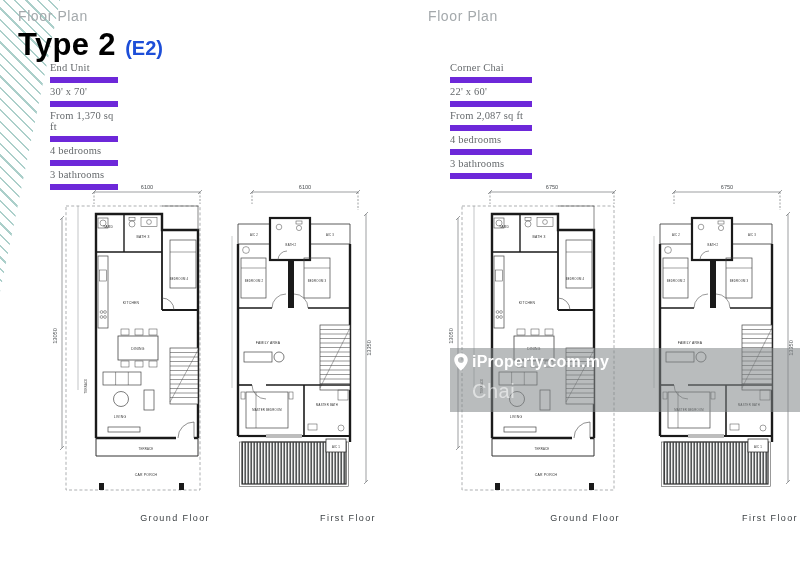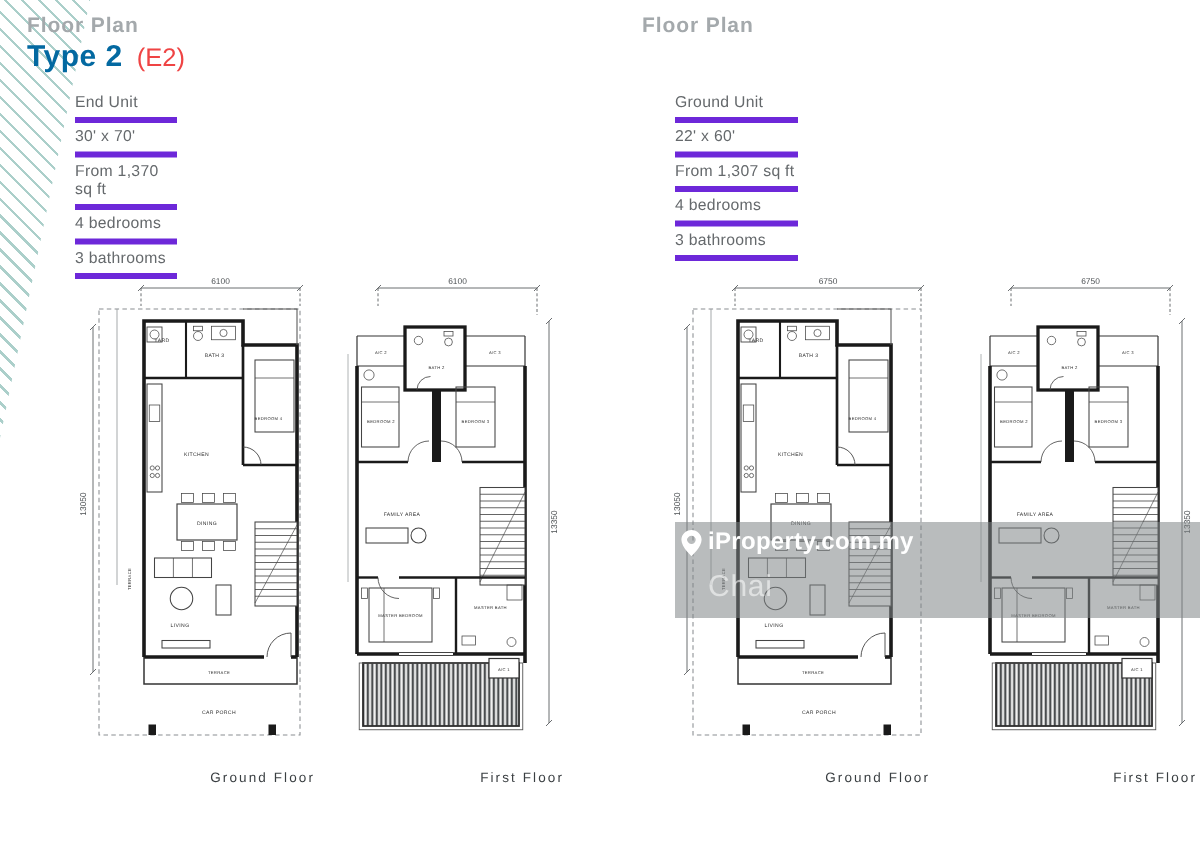--- a/index.html
+++ b/index.html
@@ -7,28 +7,28 @@
     width:800px;height:577px;position:relative;overflow:hidden;
     background:#ffffff;font-family:"Liberation Sans",sans-serif;
   }
   
   .stripes{
     position:absolute;left:0;top:0;width:60px;height:292px;z-index:0;
     clip-path:polygon(0 0,100% 0,0 100%);
     background:repeating-linear-gradient(45deg,#abcfca 0px,#abcfca 1.6px,#ffffff 1.6px,#ffffff 8px);
   }
   .unit-header{position:absolute;z-index:2;}
-  .eyebrow{font-size:14px;color:#a4a9ac;letter-spacing:.6px;font-weight:bold;}
+  .eyebrow{font-size:14px;color:#a4a9ac;letter-spacing:.6px;}
   .title-row{margin-top:3px;white-space:nowrap;}
-  .title-main{font-size:20px;font-weight:bold;color:#0369a1;letter-spacing:.3px;text-align:right;}
-  .title-code{font-size:17px;font-weight:400;color:#ef4444;margin-left:5px;}
+  .title-main{font-size:31px;font-weight:bold;color:#000000;letter-spacing:.3px;text-align:right;}
+  .title-code{font-size:20px;font-weight:700;color:#1d4ed8;margin-left:5px;}
   .specs{position:absolute;z-index:2;}
   .spec-row{
     font-size:10.5px;color:#65696c;padding:3px 0 4px 0;
-    border-bottom:4px solid #6d28d9;letter-spacing:.2px;
+    border-bottom:6px solid #6d28d9;letter-spacing:.2px;font-family:Liberation Serif, serif;
   }
   .plan{position:absolute;top:180px;z-index:1;}
   .plan svg{display:block;}
   .floor-label{
     position:absolute;left:0;top:333px;width:100%;text-align:right;
     font-size:9px;color:#3a3f42;letter-spacing:1.4px;font-weight:500;
   }
   .watermark{
     position:absolute;left:450px;top:348px;width:388px;height:64px;z-index:6;
     background:rgba(128,133,135,0.55);
@@ -61,23 +61,23 @@
   <div class="spec-row">30' x 70'</div>
   <div class="spec-row">From 1,370 sq ft</div>
   <div class="spec-row">4 bedrooms</div>
   <div class="spec-row">3 bathrooms</div>
 </div>
 
 <div class="unit-header" style="left:428px;top:8px;">
   <div class="eyebrow">Floor Plan</div>
 </div>
 <div class="specs" style="left:450px;top:59px;width:82px;">
-  <div class="spec-row">Ground Unit</div>
+  <div class="spec-row">Corner Chai</div>
   <div class="spec-row">22' x 60'</div>
-  <div class="spec-row">From 1,307 sq ft</div>
+  <div class="spec-row">From 2,087 sq ft</div>
   <div class="spec-row">4 bedrooms</div>
   <div class="spec-row">3 bathrooms</div>
 </div>
 
 <div class="plan" style="left:42px;width:168px;height:360px;">
 <svg width="168" height="348" viewBox="0 0 168 348">
 
   <g stroke="#5a5e61" stroke-width="0.6">
     <line x1="52" y1="12" x2="158" y2="12"></line>
     <line x1="50" y1="14" x2="54" y2="10"></line>

